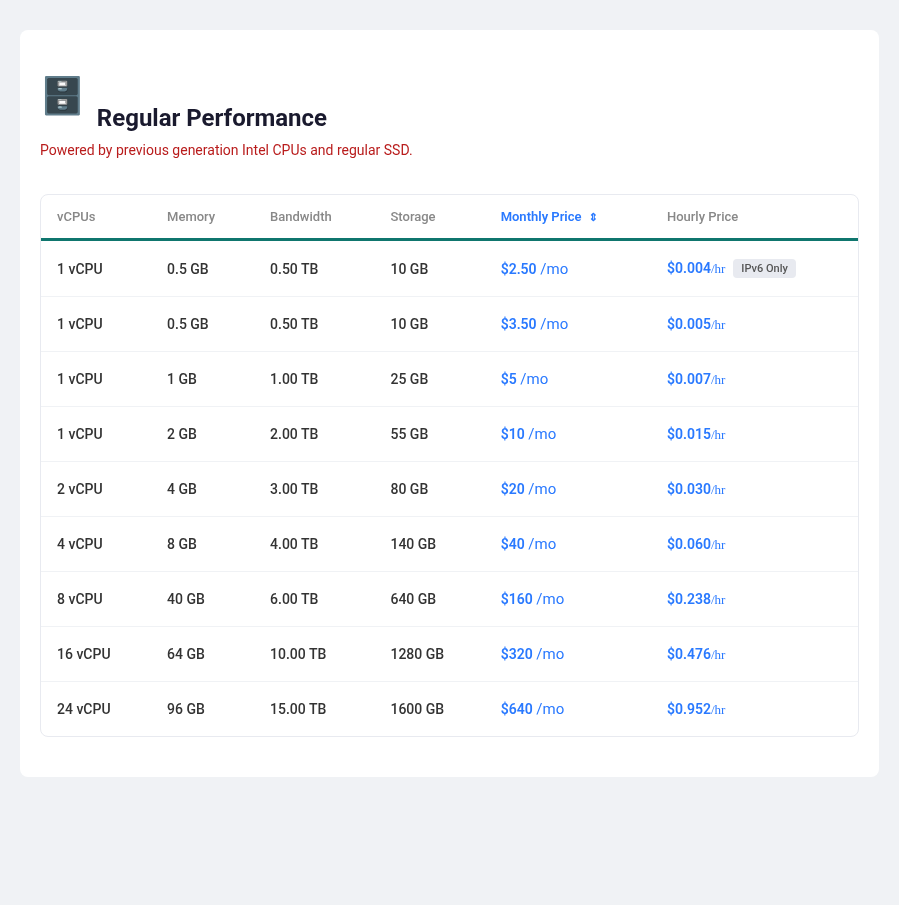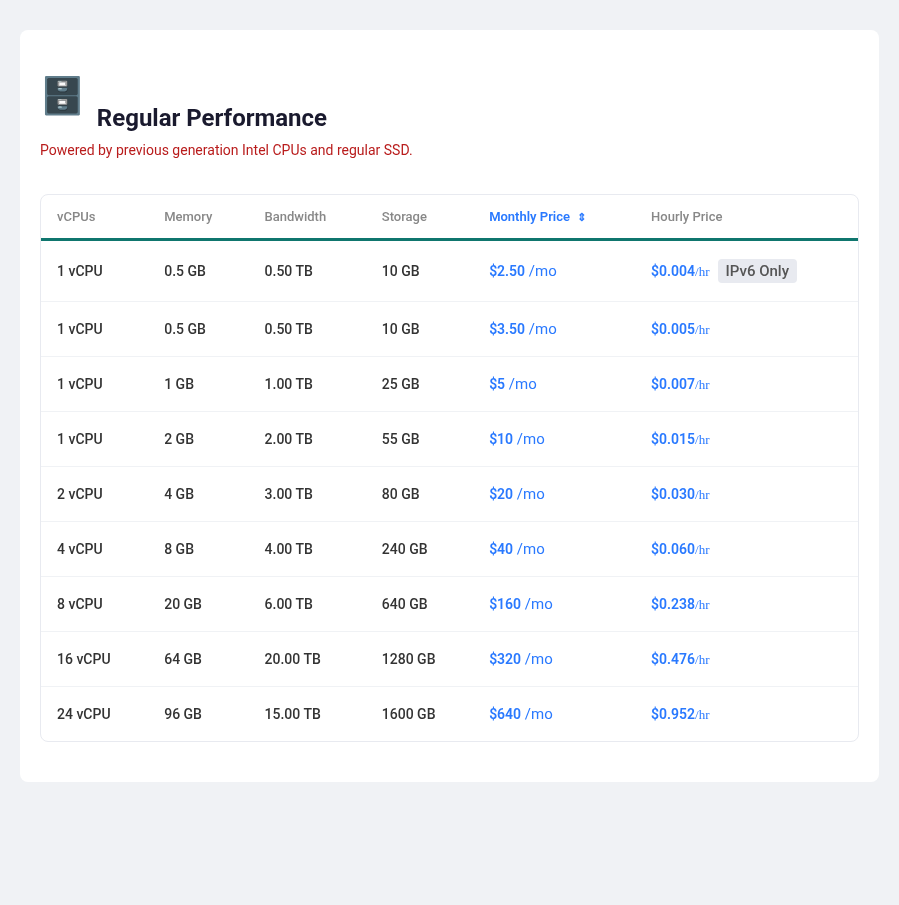--- a/index.html
+++ b/index.html
@@ -96,21 +96,21 @@
     }
     .price-hourly .unit {
       font-weight: 400;
       font-size: 13px;
       color: #2979ff;
       font-family: Liberation Serif, serif;
     }
     .badge-ipv6 {
       background: #e8eaf0;
       color: #555;
-      font-size: 15px;
+      font-size: 11px;
       padding: 3px 8px;
       border-radius: 4px;
       margin-left: 8px;
       font-weight: 500;
       white-space: nowrap;
     }
     .hourly-cell {
       display: flex;
       align-items: center;
     }
@@ -213,50 +213,50 @@
         <div class="hourly-cell">
           <span class="price-hourly">$0.030<span class="unit">/hr</span></span>
 
         </div>
       </td>
     </tr>
           <tr>
       <td>4 vCPU</td>
       <td>8 GB</td>
       <td>4.00 TB</td>
-      <td>240 GB</td>
+      <td>140 GB</td>
       <td>
         <span class="price-monthly">$40<span class="unit"> /mo</span></span>
       </td>
       <td>
         <div class="hourly-cell">
           <span class="price-hourly">$0.060<span class="unit">/hr</span></span>
 
         </div>
       </td>
     </tr>
           <tr>
       <td>8 vCPU</td>
-      <td>20 GB</td>
+      <td>40 GB</td>
       <td>6.00 TB</td>
       <td>640 GB</td>
       <td>
         <span class="price-monthly">$160<span class="unit"> /mo</span></span>
       </td>
       <td>
         <div class="hourly-cell">
           <span class="price-hourly">$0.238<span class="unit">/hr</span></span>
 
         </div>
       </td>
     </tr>
           <tr>
       <td>16 vCPU</td>
       <td>64 GB</td>
-      <td>20.00 TB</td>
+      <td>10.00 TB</td>
       <td>1280 GB</td>
       <td>
         <span class="price-monthly">$320<span class="unit"> /mo</span></span>
       </td>
       <td>
         <div class="hourly-cell">
           <span class="price-hourly">$0.476<span class="unit">/hr</span></span>
 
         </div>
       </td>

